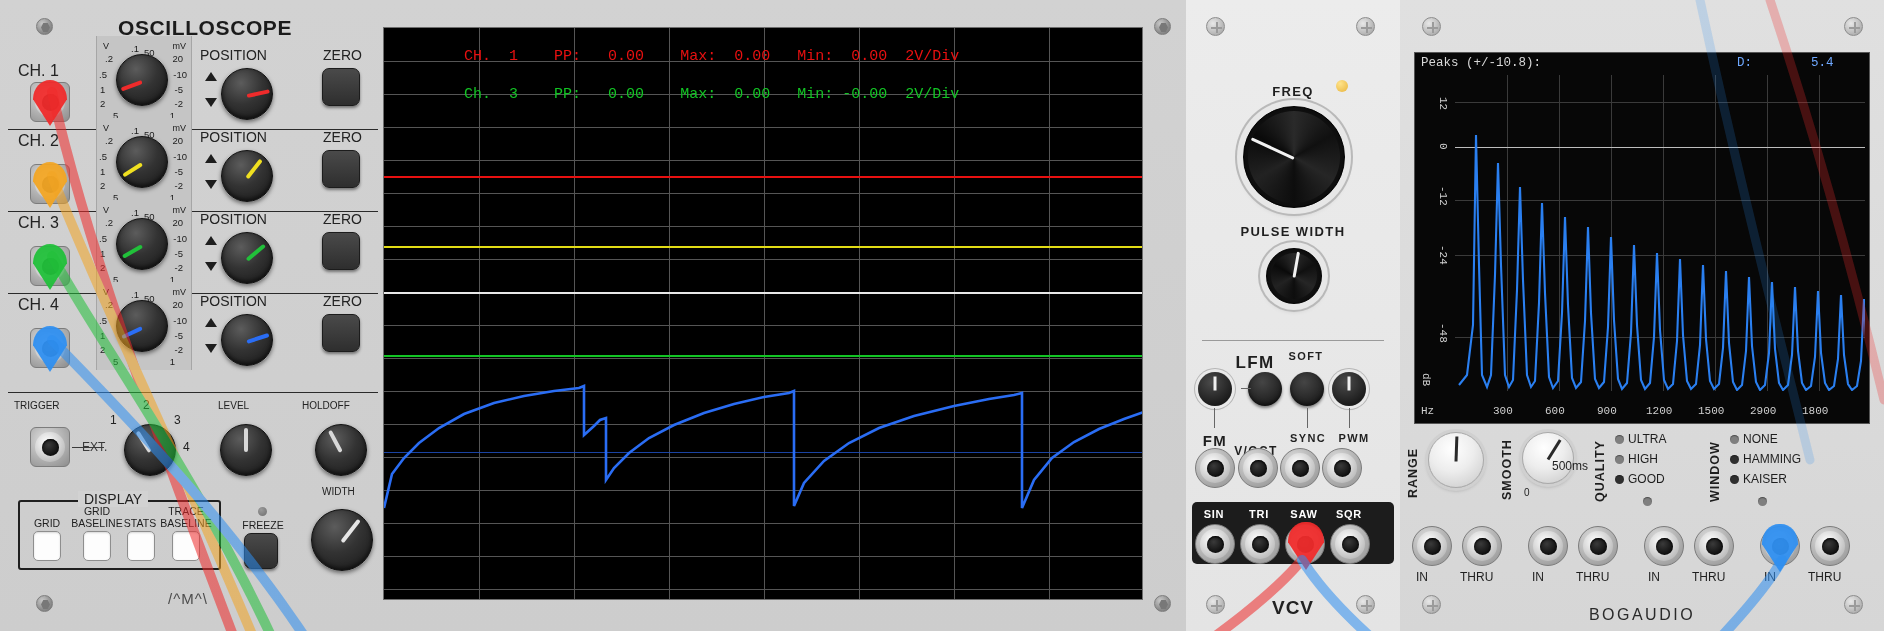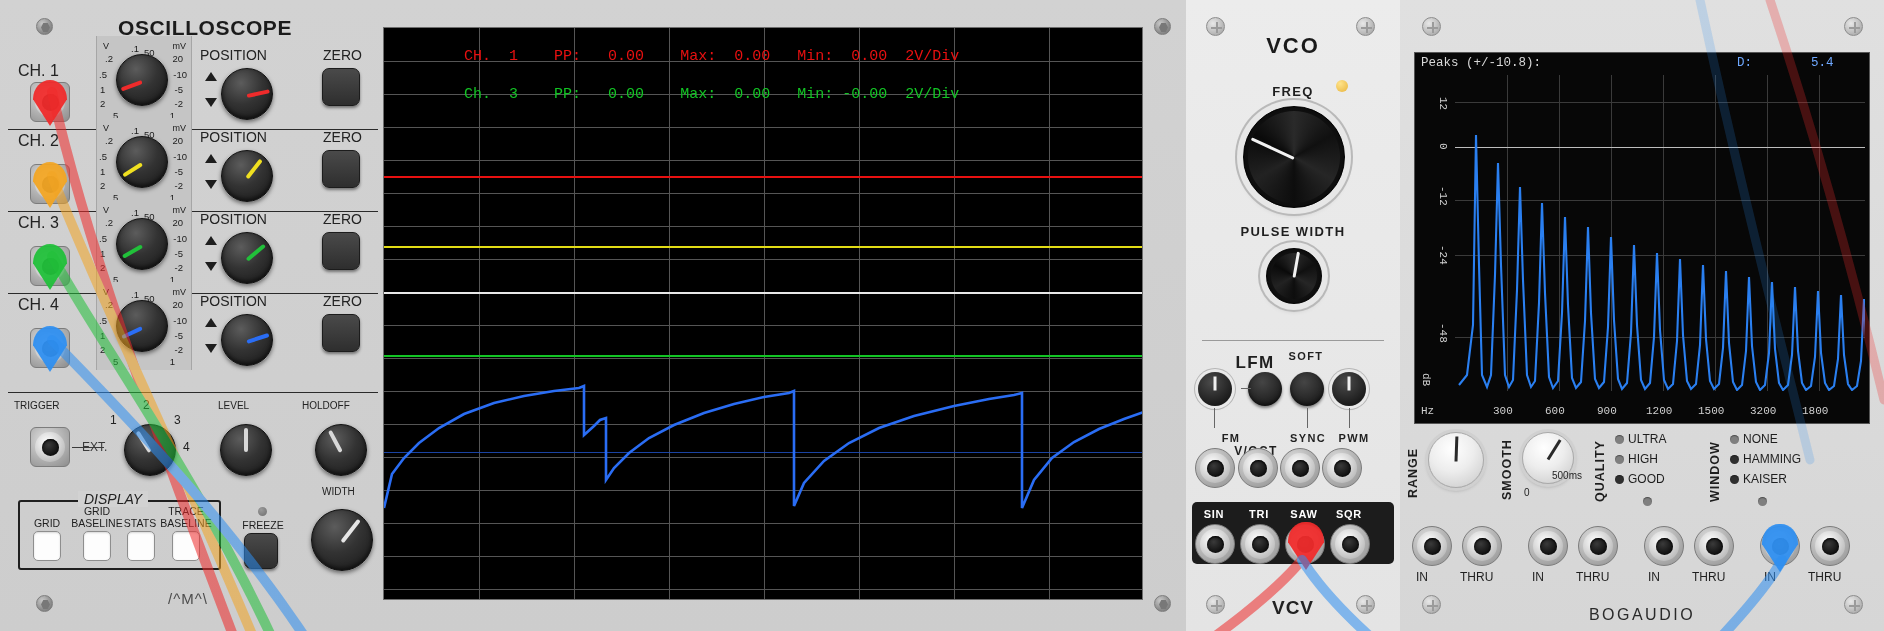--- a/index.html
+++ b/index.html
@@ -87,21 +87,21 @@
   .arrow-up, .arrow-dn { position:absolute; width:0;height:0; }
   .arrow-up { border-left:6px solid transparent;border-right:6px solid transparent;border-bottom:9px solid #1e1e1e; }
   .arrow-dn { border-left:6px solid transparent;border-right:6px solid transparent;border-top:9px solid #1e1e1e; }
 
   
   .section-label { position:absolute; font-size:10px; color:#222; }
   .display-box {
     position:absolute; border:2px solid #1f1f1f; border-radius:3px;
   }
   .display-legend {
-    position:absolute; background:#d2d2d2; font-size:14px; color:#222; padding:0 6px;font-style:italic;
+    position:absolute; background:#d2d2d2; font-size:14px; color:#222; padding:0 6px;
   }
   .chk {
     position:absolute; width:28px; height:30px; border-radius:5px;
     background:#fdfdfd; border:1px solid #8e8e8e; box-shadow: inset 0 1px 2px rgba(0,0,0,.15);
   }
   .chk-label { position:absolute; font-size:10.5px; color:#1e1e1e; text-align:center; line-height:11px; }
   .led {
     position:absolute; width:9px;height:9px;border-radius:50%;
     background: radial-gradient(circle at 35% 30%, #9a9a9a, #6e6e6e);
   }
@@ -454,21 +454,20 @@
   </div>
 
   <div class="split" style="left:1186px"></div>
 
   <div class="panel" id="vco" style="background:linear-gradient(180deg,#ececec,#e4e4e4)">
     <div class="rail-screw" style="left:20px;top:17px"></div>
     <div class="rail-screw" style="left:170px;top:17px"></div>
     <div class="rail-screw" style="left:20px;top:595px"></div>
     <div class="rail-screw" style="left:170px;top:595px"></div>
 
-    <div class="vco-title">VCO</div>
 
     <div class="vco-lbl" style="left:52px;top:84px;width:110px">FREQ</div>
     <div style="position:absolute;left:150px;top:80px;width:12px;height:12px;border-radius:50%;background:radial-gradient(circle at 35% 30%,#ffe38a,#e8b43c)"></div>
     <div class="bigknob" style="left:57px;top:106px;width:102px;height:102px">
       <div class="pointer" style="width:47px;transform:rotate(205deg)"></div>
     </div>
 
     <div class="vco-lbl" style="left:24px;top:224px;width:166px">PULSE WIDTH</div>
     <div class="bigknob" style="left:80px;top:248px;width:56px;height:56px">
       <div class="pointer" style="width:26px;transform:rotate(-80deg)"></div>
@@ -486,21 +485,21 @@
     <div class="btnknob" style="left:104px;top:372px"></div>
     <div class="tinyknob" style="left:146px;top:372px">
       <div class="pointer" style="width:14px;transform:rotate(-90deg)"></div>
     </div>
 
     <div style="position:absolute;left:55px;top:388px;width:10px;height:1px;background:#666"></div>
     <div style="position:absolute;left:28px;top:408px;width:1px;height:20px;background:#666"></div>
     <div style="position:absolute;left:121px;top:408px;width:1px;height:20px;background:#666"></div>
     <div style="position:absolute;left:163px;top:408px;width:1px;height:20px;background:#666"></div>
 
-    <div class="vco-lbl" style="left:19px;top:432px;width:52px;font-size:11px">FM</div>
+    <div class="vco-lbl" style="left:3px;top:432px;width:52px;font-size:15px">FM</div>
     <div class="vco-lbl" style="left:36px;top:444px;width:68px;font-size:12px">V/OCT</div>
     <div class="vco-lbl" style="left:92px;top:432px;width:60px;font-size:11px">SYNC</div>
     <div class="vco-lbl" style="left:138px;top:432px;width:60px;font-size:11px">PWM</div>
 
     <div class="jack" style="left:9px;top:448px">
         <i></i>
       </div>
     <div class="jack" style="left:52px;top:448px">
         <i></i>
       </div>
@@ -590,35 +589,35 @@
       <div class="an-axis-lbl" style="left:22px;top:192px;writing-mode:vertical-rl">-24</div>
       <div class="an-axis-lbl" style="left:22px;top:270px;writing-mode:vertical-rl">-48</div>
       <div class="an-axis-lbl" style="left:5px;top:320px;writing-mode:vertical-rl">dB</div>
 
       <div class="an-axis-lbl" style="left:6px;top:352px">Hz</div>
       <div class="an-axis-lbl" style="left:78px;top:352px">300</div>
       <div class="an-axis-lbl" style="left:130px;top:352px">600</div>
       <div class="an-axis-lbl" style="left:182px;top:352px">900</div>
       <div class="an-axis-lbl" style="left:231px;top:352px">1200</div>
       <div class="an-axis-lbl" style="left:283px;top:352px">1500</div>
-      <div class="an-axis-lbl" style="left:335px;top:352px">3200</div>
+      <div class="an-axis-lbl" style="left:335px;top:352px">2900</div>
       <div class="an-axis-lbl" style="left:387px;top:352px">1800</div>
     </div>
 
     <div class="vrange" style="left:6px;top:432px;height:66px">RANGE</div>
     <div class="an-knob" style="left:28px;top:432px;width:56px;height:56px">
       <div class="pointer" style="width:25px;transform:rotate(-88deg)"></div>
     </div>
 
     <div class="vrange" style="left:100px;top:428px;height:72px">SMOOTH</div>
     <div class="an-knob" style="left:122px;top:432px;width:52px;height:52px">
       <div class="pointer" style="width:23px;transform:rotate(-58deg)"></div>
     </div>
     <div class="an-opt" style="left:124px;top:487px;font-size:10px">0</div>
-    <div class="an-opt" style="left:152px;top:470px;font-size:10px">500ms</div>
+    <div class="an-opt" style="left:152px;top:459px;font-size:12px">500ms</div>
 
     <div class="vrange" style="left:193px;top:430px;height:72px">QUALITY</div>
     <div class="radio" style="left:215px;top:435px"></div>
     <div class="an-opt" style="left:228px;top:432px">ULTRA</div>
     <div class="radio" style="left:215px;top:455px"></div>
     <div class="an-opt" style="left:228px;top:452px">HIGH</div>
     <div class="radio on" style="left:215px;top:475px"></div>
     <div class="an-opt" style="left:228px;top:472px">GOOD</div>
     <div class="radio" style="left:243px;top:497px"></div>
 

